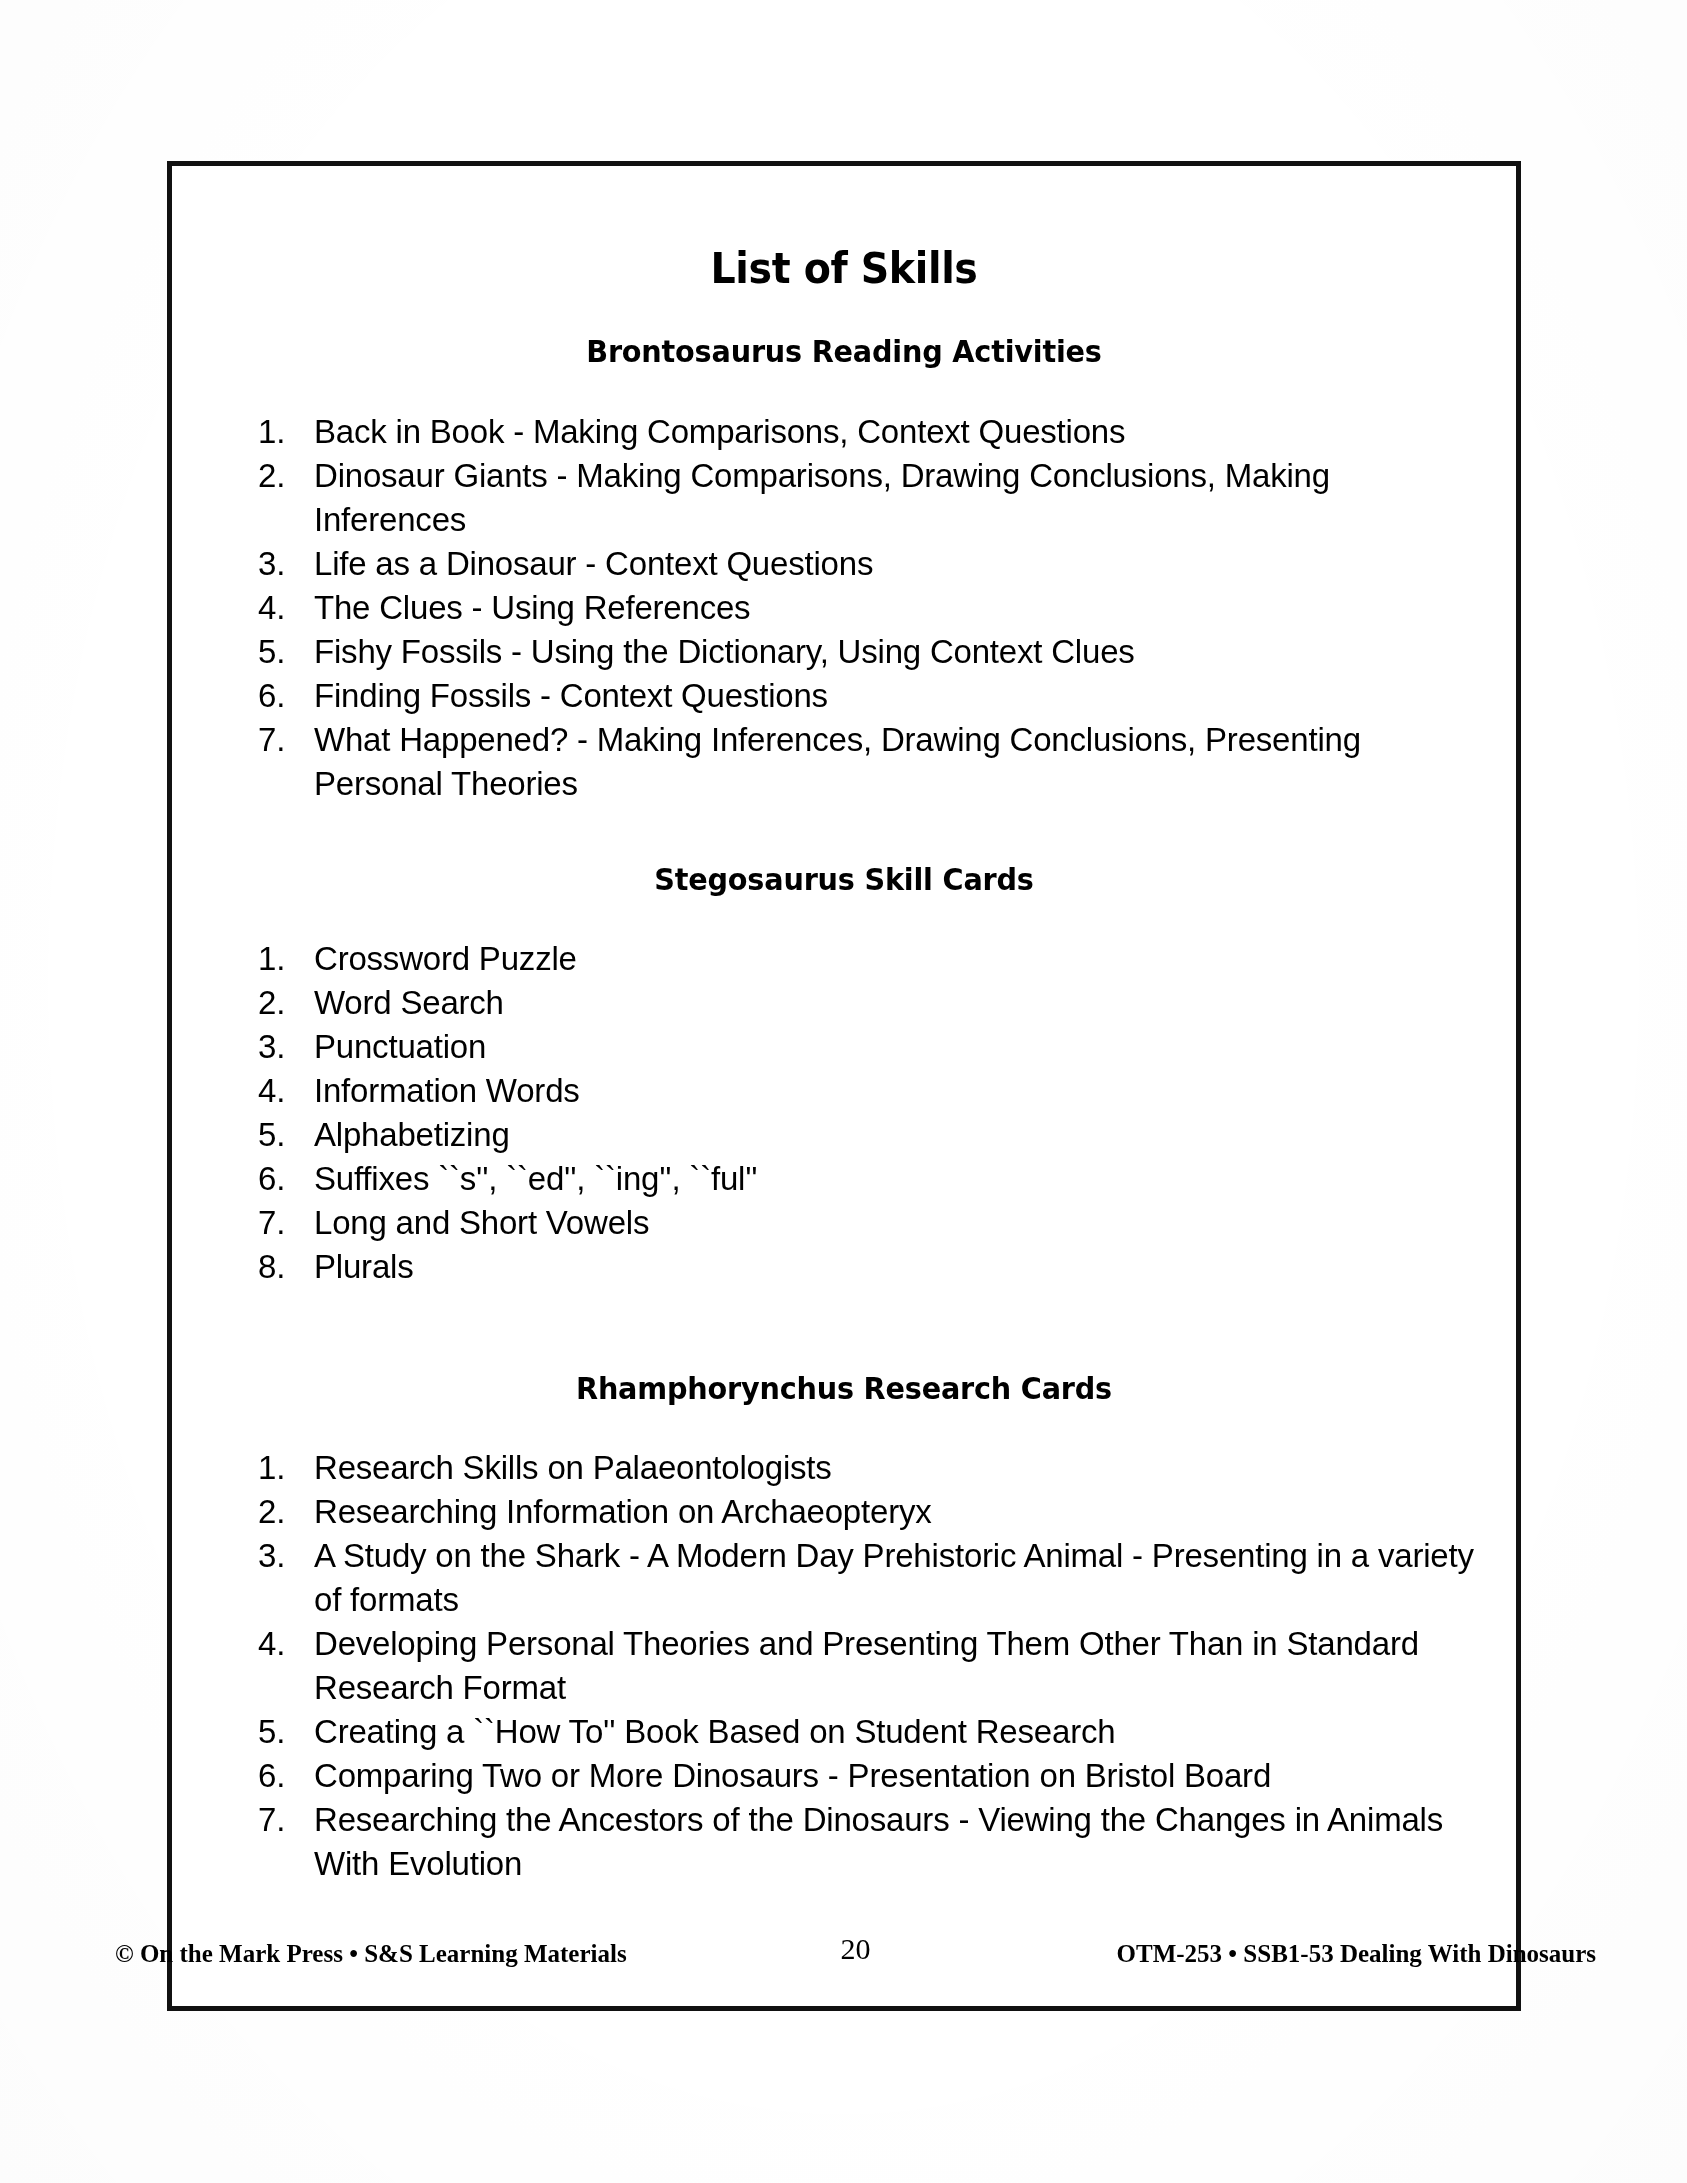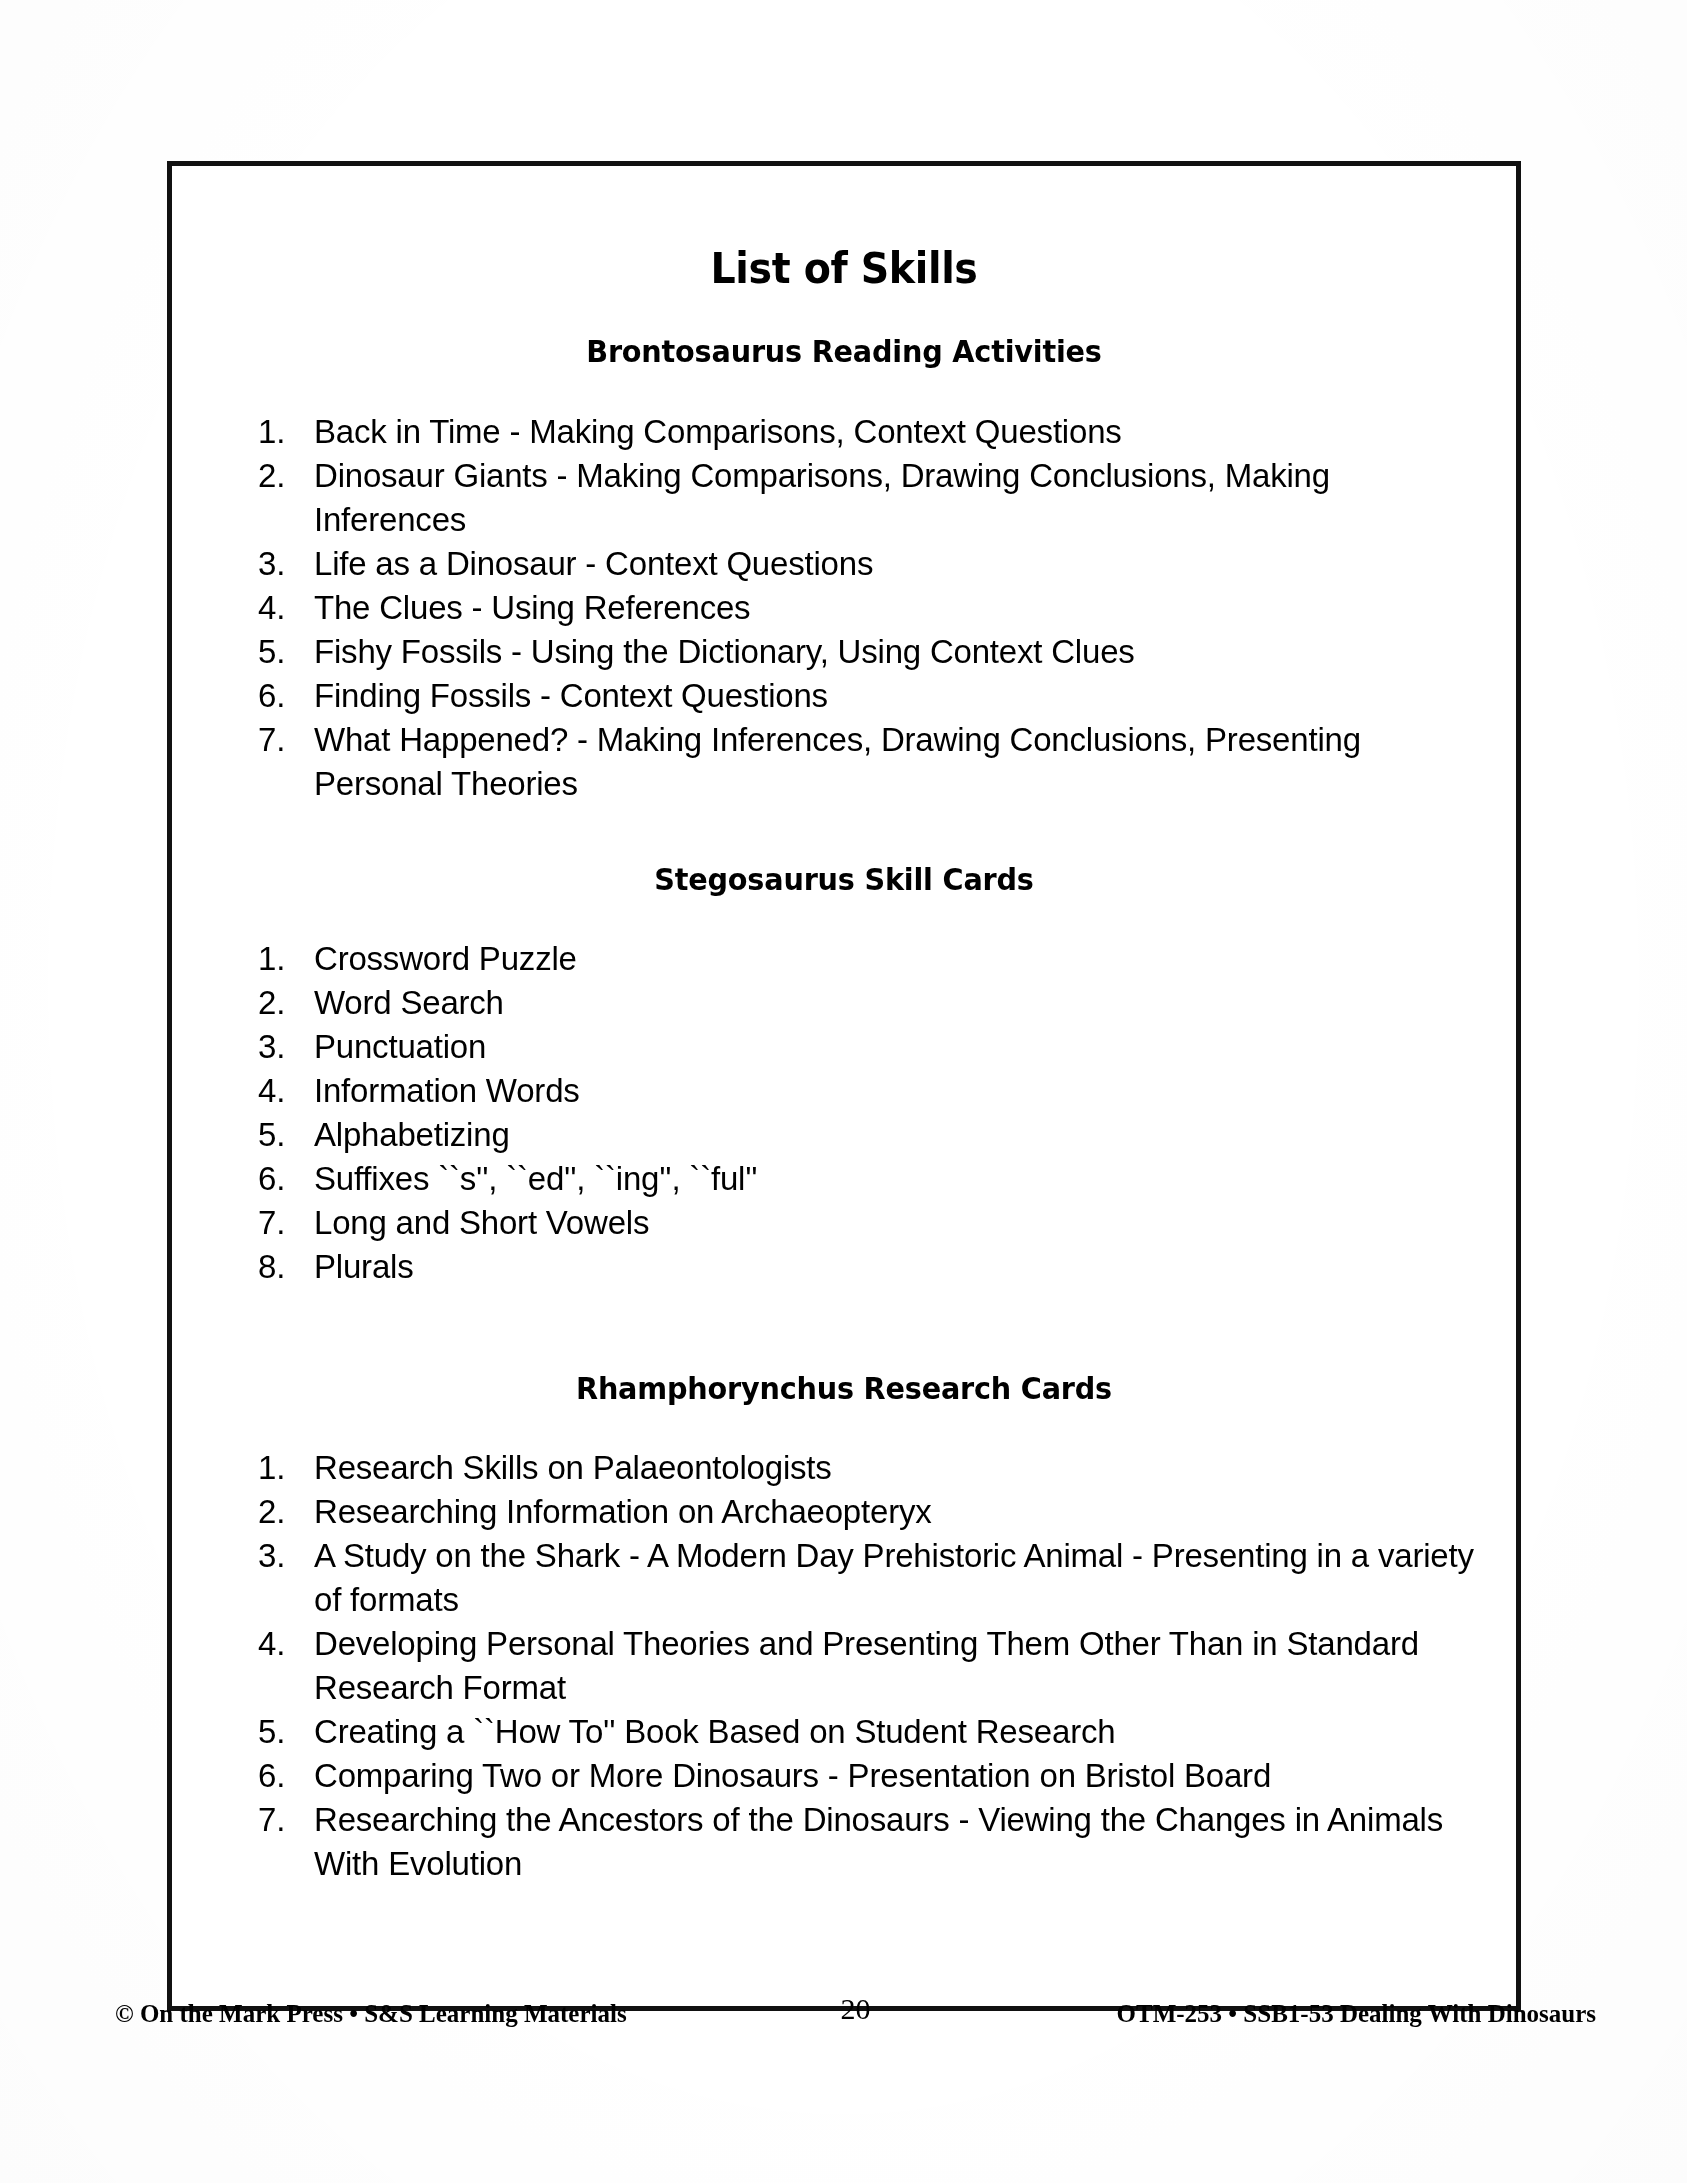--- a/index.html
+++ b/index.html
@@ -140,21 +140,21 @@
     margin-top: 40px;
     padding-left: 86px;
     padding-right: 33px;
   }
 
   
   #page-footer {
     position: absolute;
     left: 115px;
     right: 91px;
-    top: 2000px;
+    top: 1940px;
     height: 44px;
     font-family: "Liberation Serif", serif;
     font-weight: bold;
     font-size: 25px;
     display: flex;
     align-items: flex-start;
     justify-content: space-between;
   }
   #page-footer .foot-left {
     white-space: nowrap;
@@ -199,21 +199,21 @@
     <div class="inner">
 
       <h1 class="doc-title">List of Skills</h1>
 
       <div class="section" id="section-bronto">
         <h2 class="section-heading">Brontosaurus Reading Activities</h2>
         <div class="list-wrap">
           <ol class="skill-list">
             <li>
               <span class="num">1.</span>
-              <span class="txt">Back in Time - Making Comparisons, Context Questions</span>
+              <span class="txt">Back in Book - Making Comparisons, Context Questions</span>
             </li>
             <li>
               <span class="num">2.</span>
               <span class="txt">Dinosaur Giants - Making Comparisons, Drawing Conclusions, Making Inferences</span>
             </li>
             <li>
               <span class="num">3.</span>
               <span class="txt">Life as a Dinosaur - Context Questions</span>
             </li>
             <li>

